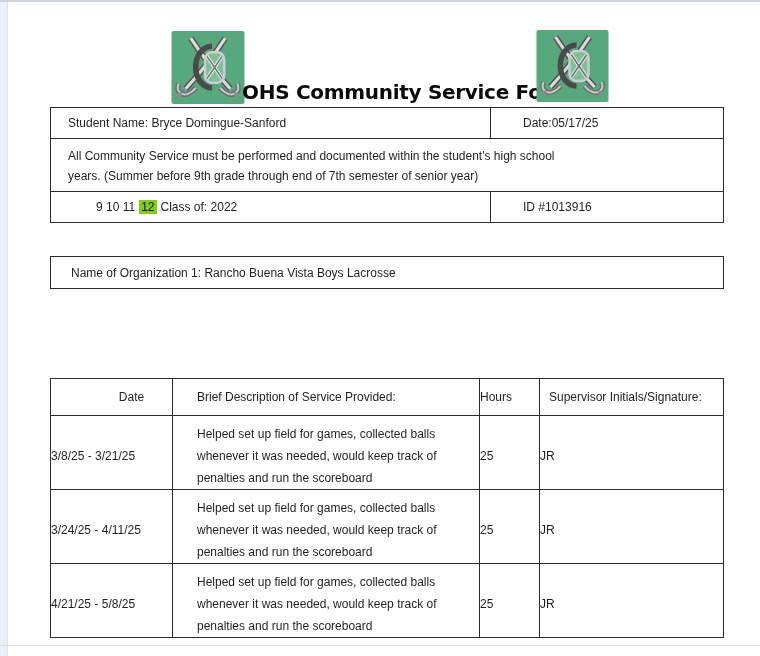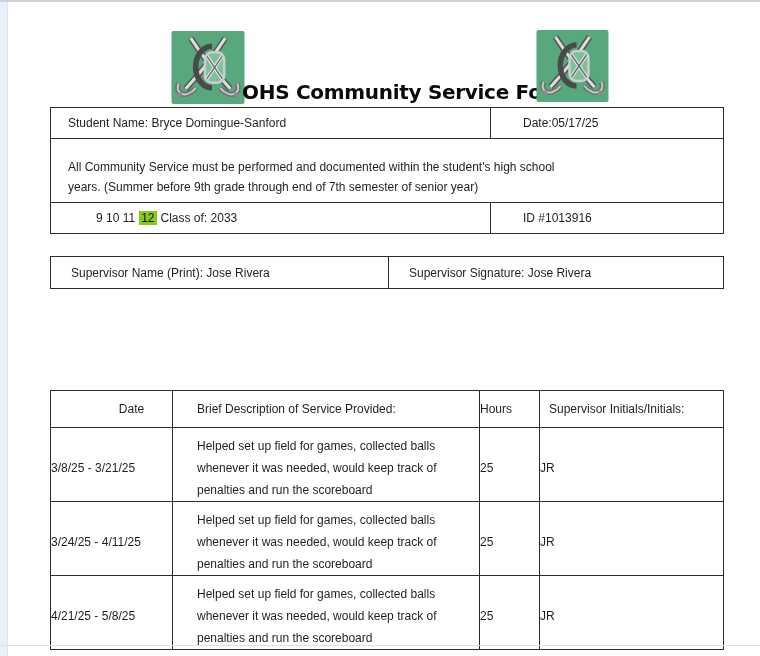--- a/index.html
+++ b/index.html
@@ -41,29 +41,29 @@
     font-size: 12px; font-weight: 400; color: #1f1f1f;
     vertical-align: middle; text-align: left;
     overflow: hidden;
   }
   .t-student { top: 107px; }
   .t-student .row-a { height: 31px; }
   .t-student .row-note { height: 52px; }
   .t-student .row-b { height: 31px; }
   .t-student .cell-left { padding-left: 17px; }
   .t-student .cell-right { padding-left: 32px; }
-  .t-student .cell-note { padding: 18px 30px 5px 17px; line-height: 20px; }
+  .t-student .cell-note { padding: 7px 30px 5px 17px; line-height: 20px; }
   .t-student .cell-note span { display: block; }
   .t-student .cell-grades { padding-left: 45px; }
   .grade-highlight {
     background: #84cc16; color: #111111; padding: 0 2px; margin: 0 4px;
   }
   .t-org { top: 256px; }
   .t-org td { height: 32px; padding-left: 20px; }
-  .t-service { top: 390px; border-radius: 17px; }
+  .t-service { top: 378px; border-radius: 17px; }
   .t-service th {
     height: 37px; white-space: nowrap; font-weight: 400;
   }
   .t-service th.h-date { text-align: center; padding-left: 40px; }
   .t-service th.h-desc { padding-left: 24px; }
   .t-service th.h-hours { text-align: left; }
   .t-service th.h-initials { padding-left: 9px; }
   .t-service td {
     height: 70px; vertical-align: top; padding-top: 7px;
     text-align: center; line-height: 22px;
@@ -133,52 +133,51 @@
     <td class="cell-left">Student Name: Bryce Domingue-Sanford</td>
     <td class="cell-right">Date:05/17/25</td>
   </tr>
   <tr class="row-note">
     <td class="cell-note" colspan="2">
       <span>All Community Service must be performed and documented within the student's high school</span>
       <span>years. (Summer before 9th grade through end of 7th semester of senior year)</span>
     </td>
   </tr>
   <tr class="row-b">
-    <td class="cell-grades"><span>9 10 11</span><span class="grade-highlight">12</span><span>Class of: 2033</span></td>
+    <td class="cell-grades"><span>9 10 11</span><span class="grade-highlight">12</span><span>Class of: 2022</span></td>
     <td class="cell-right">ID #1013916</td>
   </tr>
 </tbody>
   </table>
 
 <table class="doc-table t-org">
   <colgroup>
       <col style="width:338px">
       <col style="width:335px">
     </colgroup>
   <tbody>
-  <tr>
-    <td>Supervisor Name (Print): Jose Rivera</td>
-    <td>Supervisor Signature: Jose Rivera</td>
+      <tr>
+    <td colspan="2">Name of Organization 1: Rancho Buena Vista Boys Lacrosse</td>
   </tr>
 </tbody>
   </table>
 
 <table class="doc-table t-service">
   <colgroup>
     <col style="width:122px">
       <col style="width:307px">
       <col style="width:60px">
       <col style="width:184px">
   </colgroup>
   <tbody>
       <tr>
     <th class="h-date">Date</th>
     <th class="h-desc">Brief Description of Service Provided:</th>
     <th class="h-hours">Hours</th>
-    <th class="h-initials">Supervisor Initials/Initials:</th>
+    <th class="h-initials">Supervisor Initials/Signature:</th>
   </tr>
   <tr>
     <td class="c-date">3/8/25 - 3/21/25</td>
     <td class="c-desc">
       <div class="desc-text">Helped set up field for games, collected balls whenever it was needed, would keep track of penalties and run the scoreboard</div>
     </td>
     <td class="c-hours">25</td>
     <td class="c-initials">JR</td>
   </tr>
   <tr>

